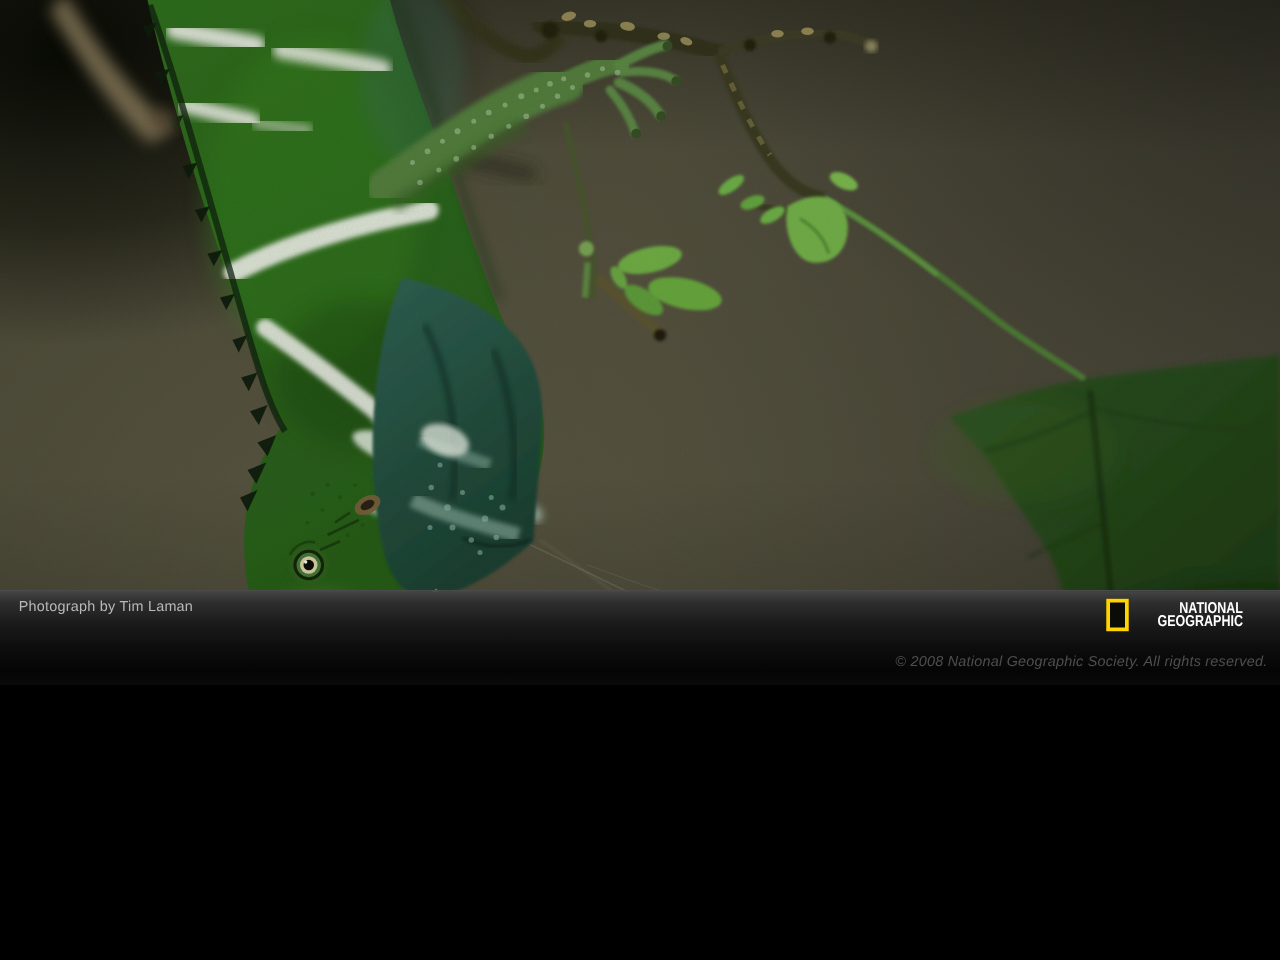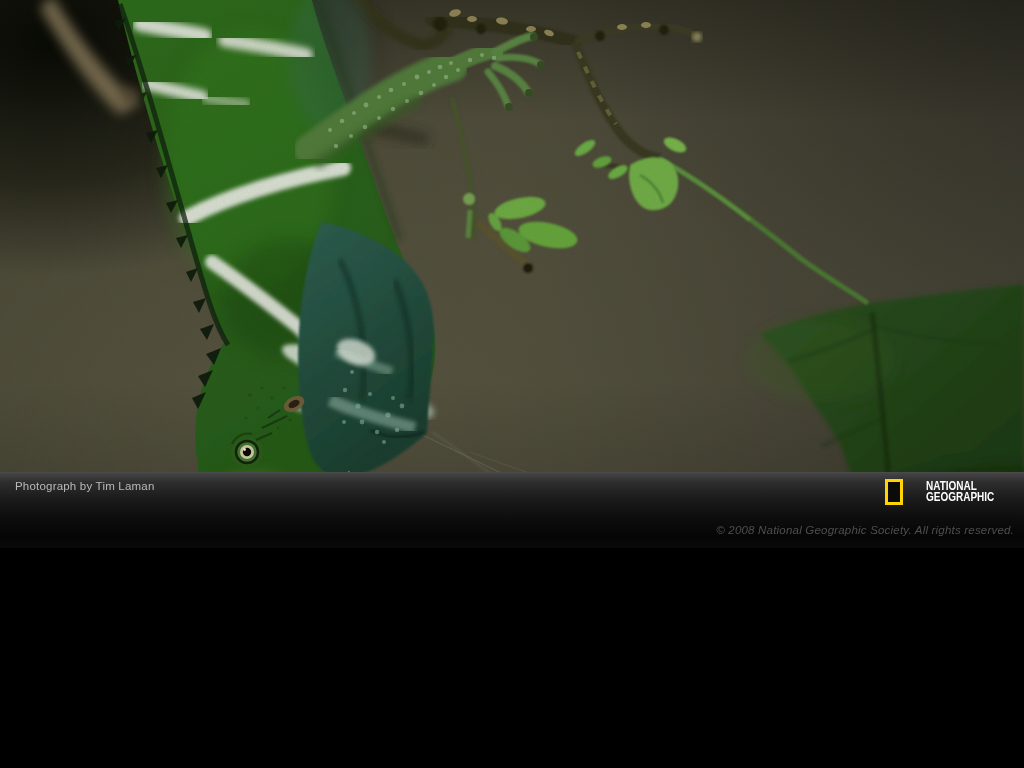--- a/index.html
+++ b/index.html
@@ -4,21 +4,21 @@
 <style>
   html,body{margin:0;padding:0;background:#000;}
   .stage{position:relative;width:1024px;height:548px;overflow:hidden;
          font-family:"Liberation Sans","DejaVu Sans",sans-serif;background:#000;}
   .photo{position:absolute;left:0;top:0;width:1024px;height:692px;overflow:hidden;}
   .photo svg{display:block;}
   .footer{position:absolute;left:0;bottom:0;width:1024px;height:76px;
           border-top:1px solid #4a4a4c;box-sizing:border-box;
           background:linear-gradient(180deg,#454545 0%,#2e2e2e 12%,#1b1b1b 34%,#0d0d0d 60%,#050505 85%,#0a0a0a 100%);}
   .credit{position:absolute;left:15px;top:7px;font-size:11.5px;letter-spacing:.2px;color:#b9b9b9;}
-  .ng-logo{position:absolute;top:6px;right:13px;display:flex;gap:23px;align-items:flex-start;}
+  .ng-logo{position:absolute;top:6px;right:13px;display:flex;gap:23px;align-items:flex-start;text-align:right;}
   .ng-box{width:18px;height:26px;box-sizing:border-box;background:#0b0b08;
           border:3px solid var(--ng-yellow,#ffd400);}
   .ng-word{display:flex;flex-direction:column;justify-content:center;height:26px;}
   .ng-word span{display:block;font-weight:bold;font-size:12.5px;line-height:11.5px;color:#fff;
           white-space:nowrap;transform:scaleX(.8);transform-origin:0 50%;}
   .copyright{position:absolute;right:10px;top:51px;font-size:11.5px;color:#4f4f4f;letter-spacing:.2px;font-style:italic;}
 </style>
 </head>
 <body>
 

